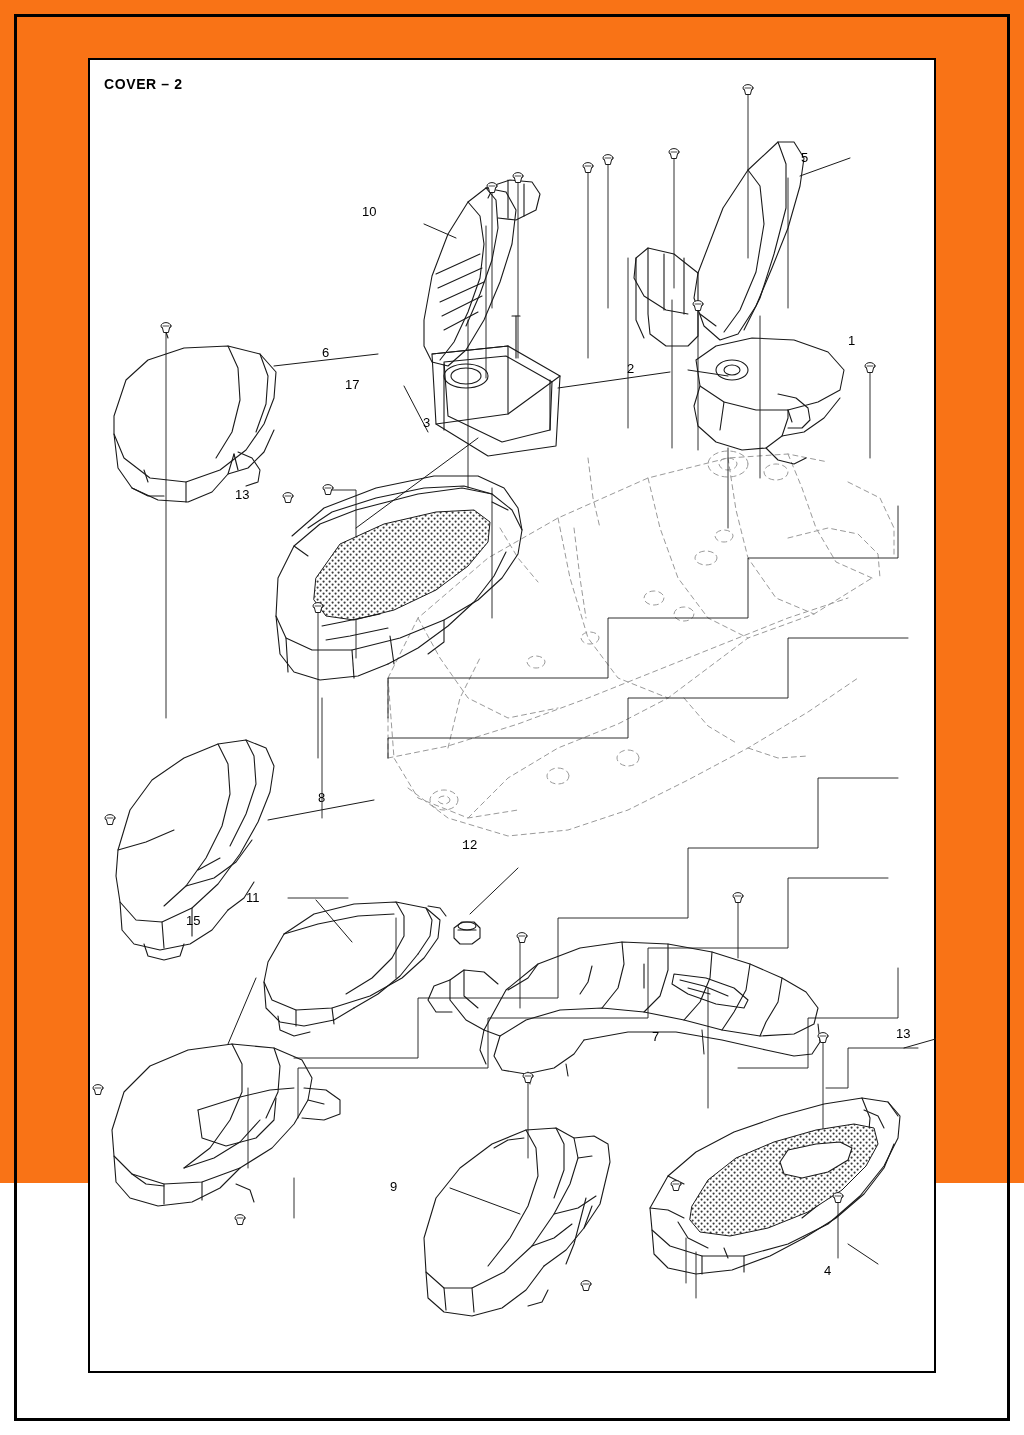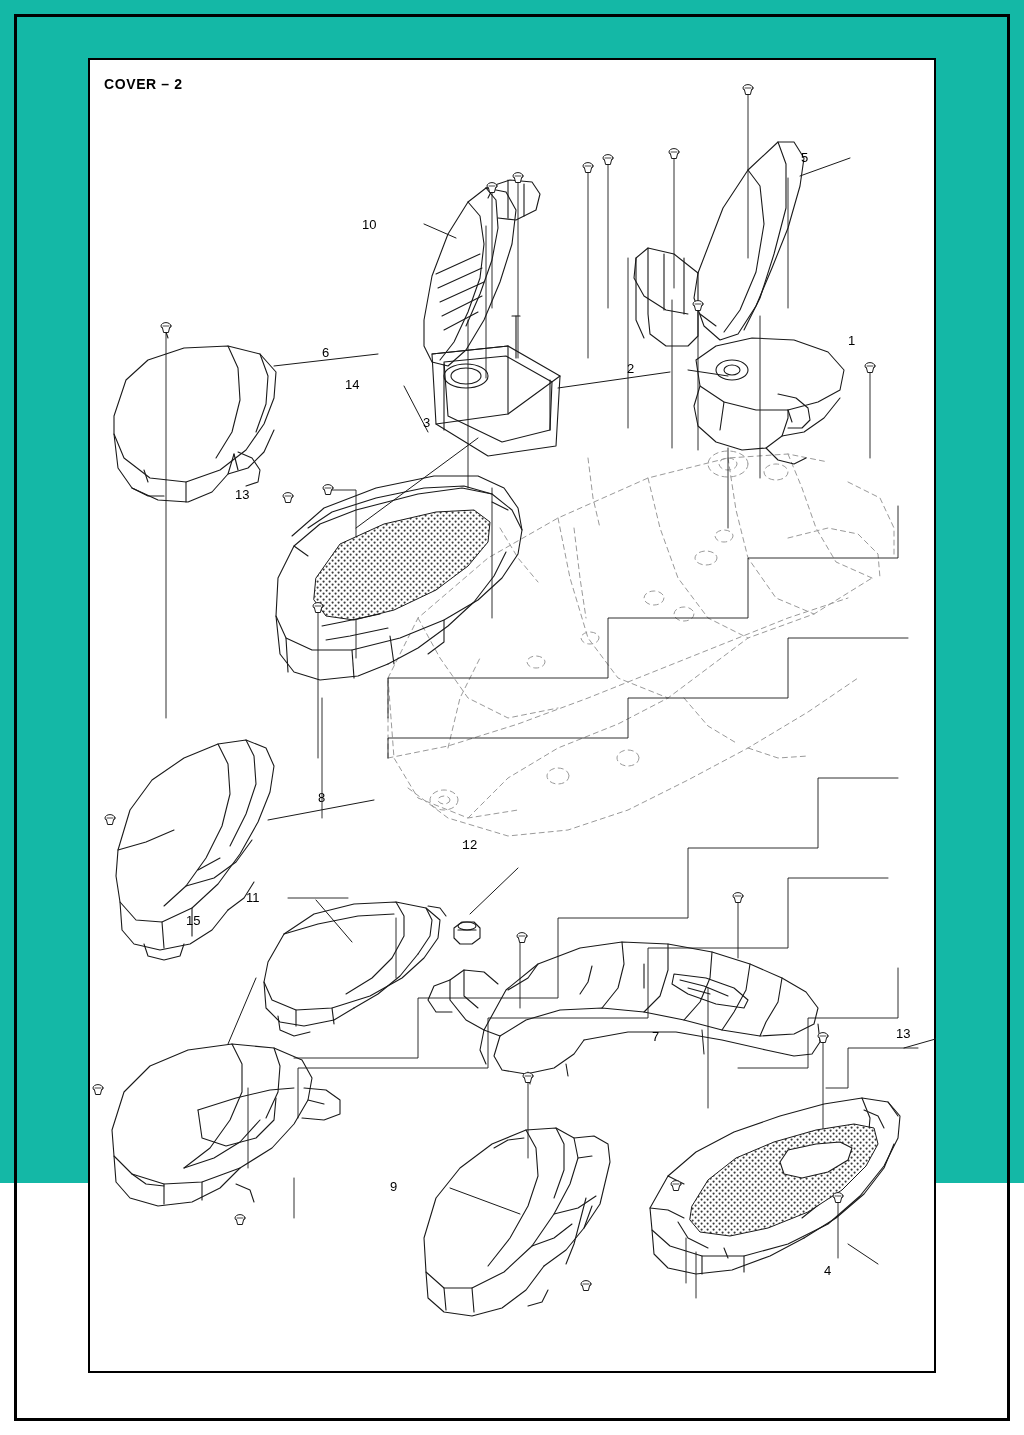--- a/index.html
+++ b/index.html
@@ -12,21 +12,21 @@
     height: 1435px;
     font-family: "Liberation Sans", sans-serif;
     position: relative;
     overflow: hidden;
   }
   #page {
     position: absolute;
     left: 0; top: 0;
     width: 1024px;
     height: 1183px;
-    background: #14b8a6;
+    background: #f97316;
   }
   
   #page-border {
     position: absolute;
     left: 14px;
     top: 14px;
     width: 996px;
     height: 1407px;
     border: 3px solid #000;
     box-sizing: border-box;
@@ -415,21 +415,21 @@
 
   <div class="callout" style="left:848px; top:334px;">1</div>
   <div class="callout" style="left:627px; top:362px;">2</div>
   <div class="callout" style="left:423px; top:416px;">3</div>
   <div class="callout" style="left:824px; top:1264px;">4</div>
   <div class="callout" style="left:801px; top:151px;">5</div>
   <div class="callout" style="left:322px; top:346px;">6</div>
   <div class="callout" style="left:652px; top:1030px;">7</div>
   <div class="callout" style="left:318px; top:791px;">8</div>
   <div class="callout" style="left:390px; top:1180px;">9</div>
-  <div class="callout" style="left:362px; top:218px;">10</div>
+  <div class="callout" style="left:362px; top:205px;">10</div>
   <div class="callout" style="left:246px; top:891px;text-align:right;">11</div>
   <div class="callout" style="left:462px; top:839px;font-family:Liberation Mono, monospace;">12</div>
   <div class="callout" style="left:235px; top:488px;">13</div>
   <div class="callout" style="left:896px; top:1027px;">13</div>
-  <div class="callout" style="left:345px; top:378px;">14</div>
+  <div class="callout" style="left:345px; top:378px;">17</div>
   <div class="callout" style="left:186px; top:914px;">15</div>
 
 </div>
 
 </body></html>

